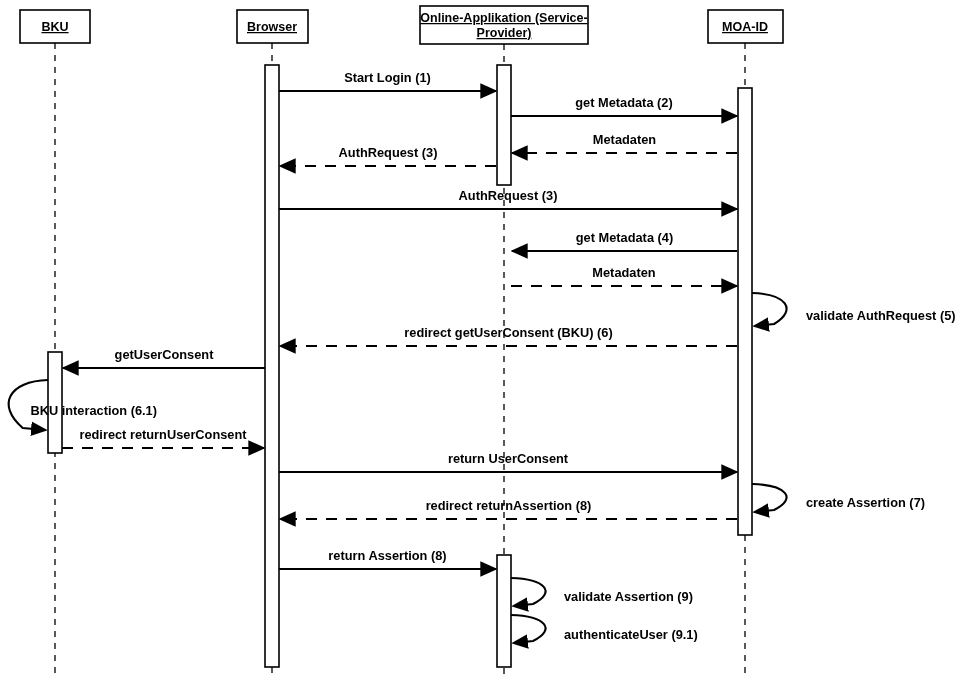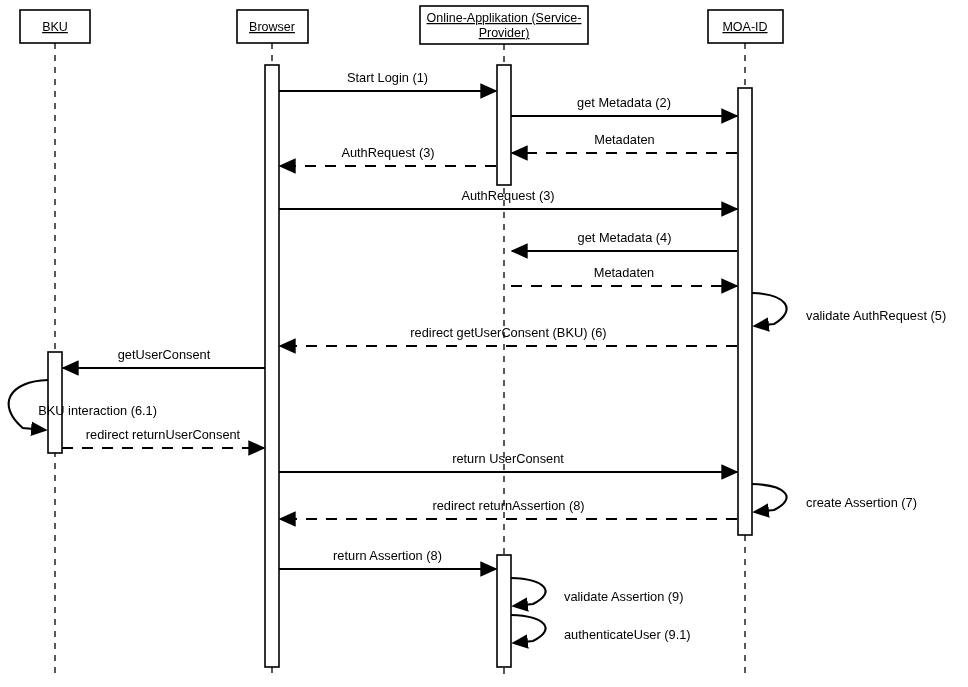--- a/index.html
+++ b/index.html
@@ -11,20 +11,21 @@
   body {
     width: 968px;
     height: 687px;
     overflow: hidden;
     font-family: "Liberation Sans", sans-serif;
   }
   #diagram-root {
     position: relative;
     width: 968px;
     height: 587px;
+    font-weight: bold;
   }
   svg.seq {
     display: block;
     width: 968px;
     height: 687px;
     background: #ffffff;
   }
   .lifeline-box rect {
     fill: #ffffff;
     stroke: #000000;

